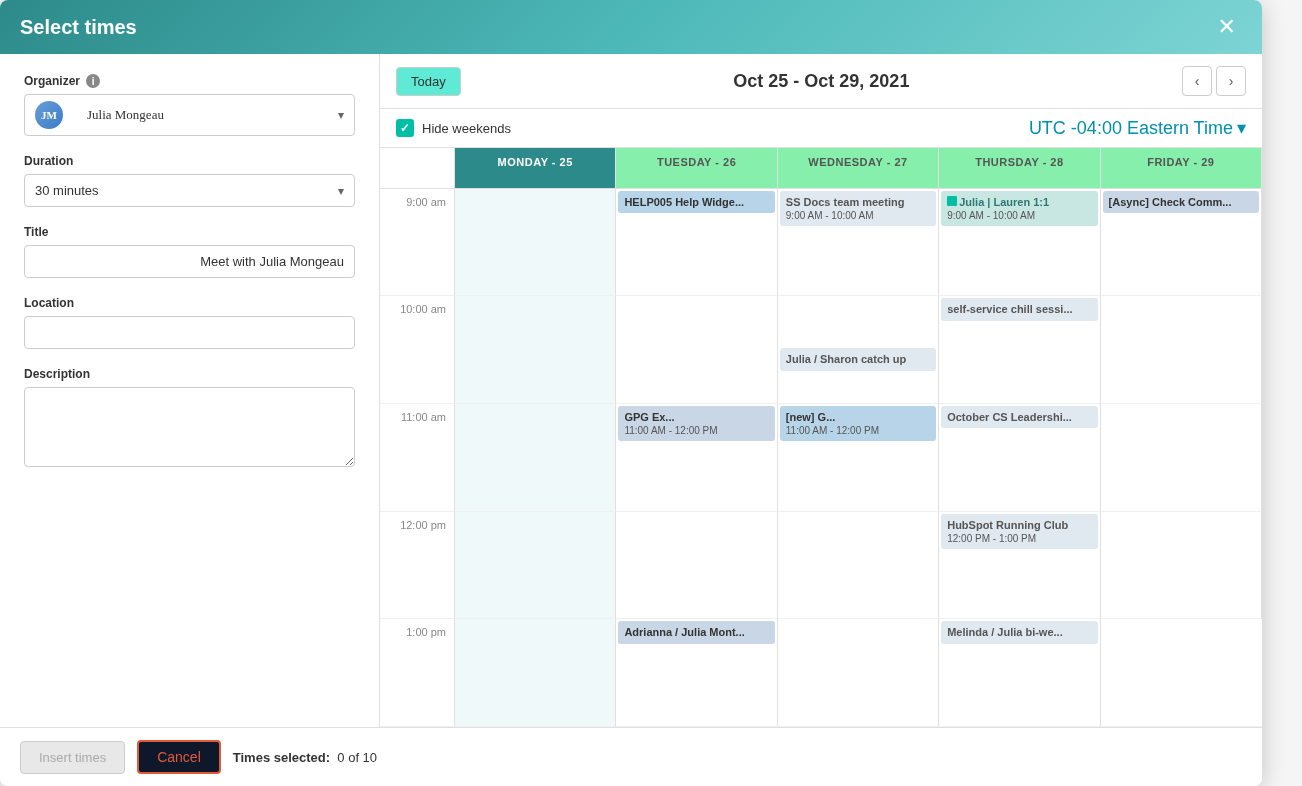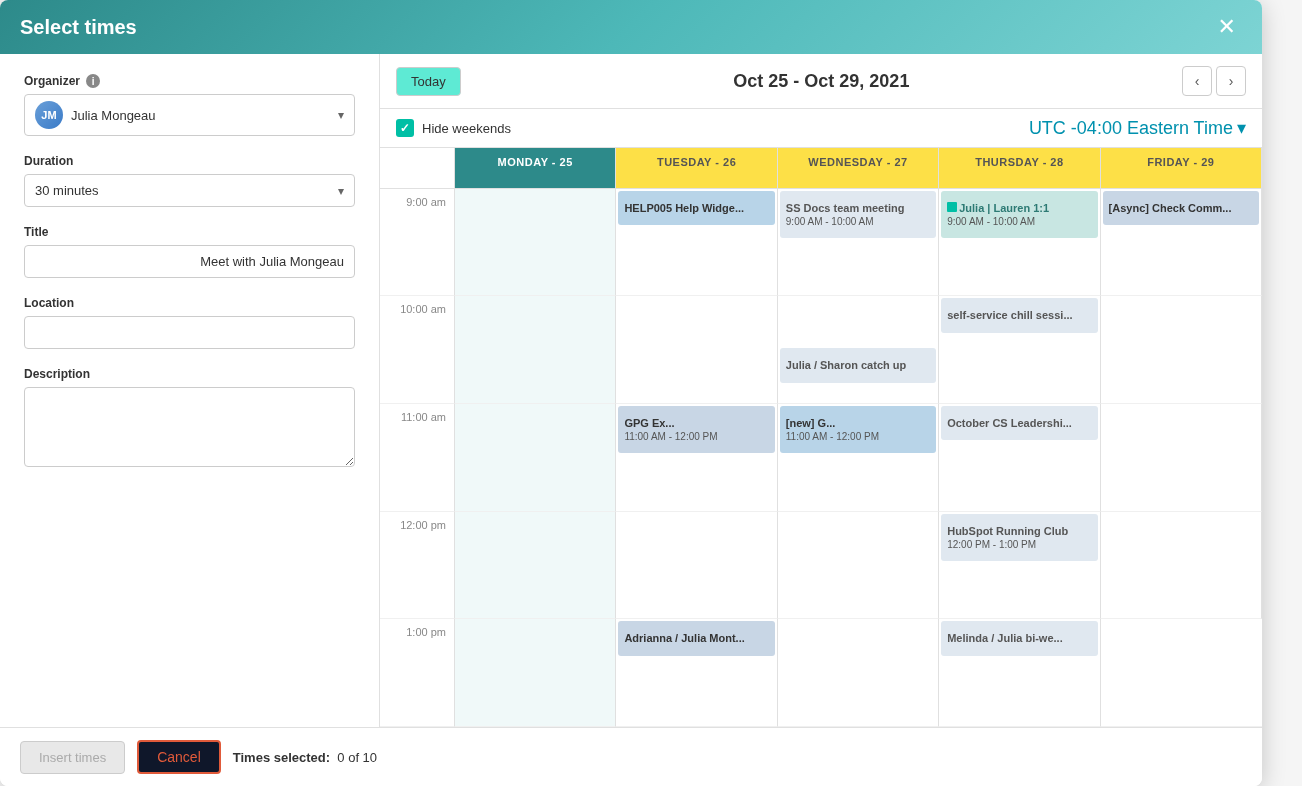--- a/index.html
+++ b/index.html
@@ -89,21 +89,22 @@
       border-radius: 4px;
       padding: 6px 10px;
       background: #fff;
       cursor: pointer;
       justify-content: space-between;
     }
 
     .organizer-select-left {
       display: flex;
       align-items: center;
-      gap: 8px;
+      gap: 24px;
+      font-family: Liberation Serif, serif;
     }
 
     .avatar {
       width: 28px;
       height: 28px;
       border-radius: 50%;
       background: linear-gradient(135deg, #6a9fd8, #3a7bc8);
       display: flex;
       align-items: center;
       justify-content: center;
@@ -267,21 +268,21 @@
 
     .col-header {
       padding: 8px 4px;
       text-align: center;
       font-size: 11px;
       font-weight: 700;
       letter-spacing: 0.5px;
       color: #555;
       border-bottom: 1px solid #e0e0e0;
       border-right: 1px solid #e0e0e0;
-      background: #fde047;
+      background: #86efac;
       position: sticky;
       top: 0;
       z-index: 5;
     }
 
     .col-header.active {
       background: #2d8a8a;
       color: #fff;
     }
 
@@ -323,21 +324,21 @@
     .cal-cell:last-child {
       border-right: none;
     }
 
     .cal-cell.active-col {
       background: #f0f9f9;
     }
 
     .event-block {
       border-radius: 3px;
-      padding: 10px 6px;
+      padding: 4px 6px;
       font-size: 11px;
       line-height: 1.3;
       margin-bottom: 2px;
       overflow: hidden;
     }
 
     .event-block.gray {
       background: #c8d6e5;
       color: #333;
     }

